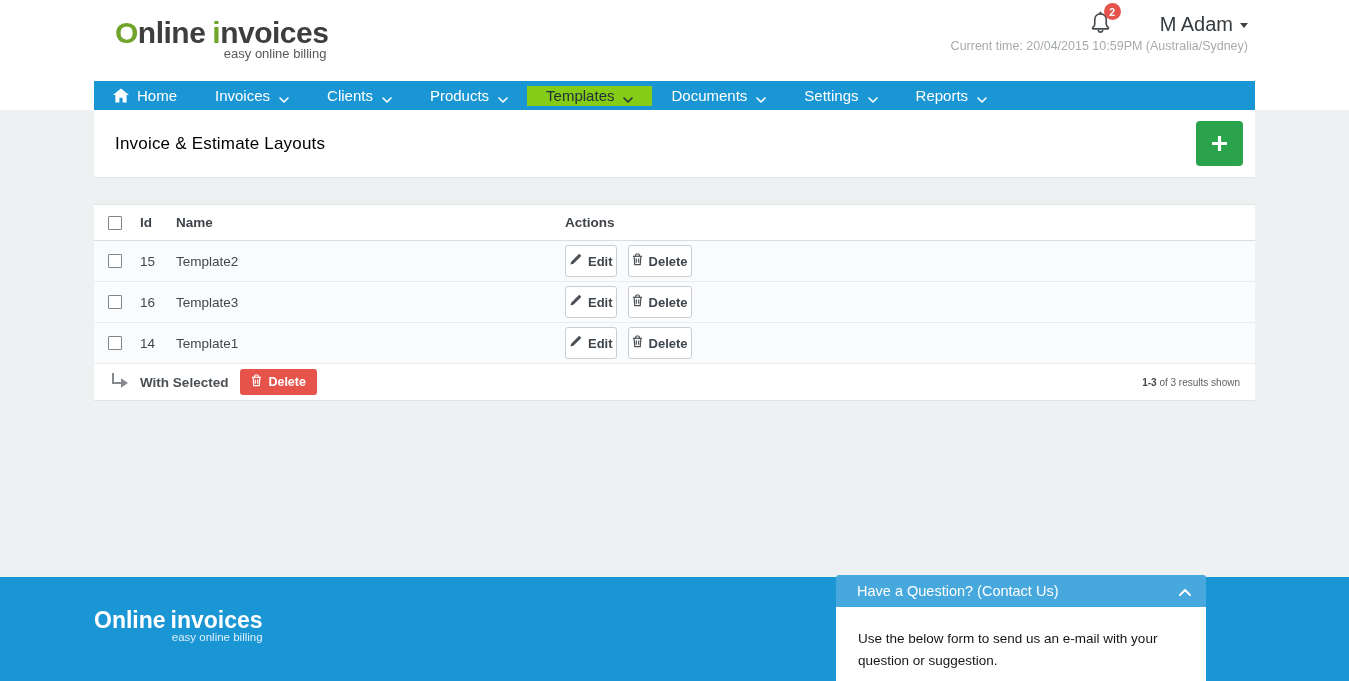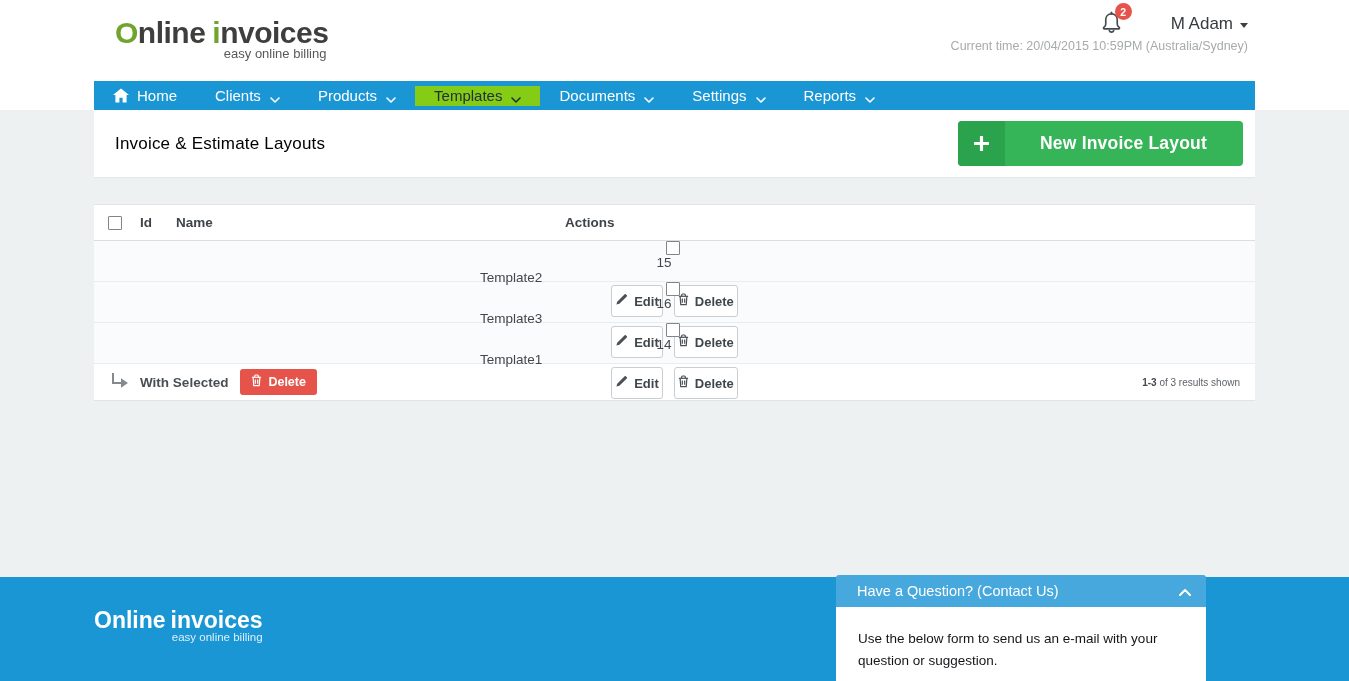--- a/index.html
+++ b/index.html
@@ -24,21 +24,21 @@
   .header-right { padding: 9px 7px 0 0; display: flex; flex-direction: column; align-items: flex-end; }
   .hr-top { display: flex; align-items: center; }
   .bell-wrap { position: relative; margin-right: 48px; cursor: pointer; }
   .badge {
     position: absolute; top: -6px; right: -9px;
     min-width: 17px; height: 17px; padding: 0 4px;
     background: #e5534b; color: #fff; border-radius: 50%;
     font-size: 10.5px; font-weight: bold;
     display: flex; align-items: center; justify-content: center;
   }
-  .user { font-size: 17px; color: #363b40; display: flex; align-items: center; gap: 7px; cursor: pointer; }
+  .user { font-size: 20px; color: #363b40; display: flex; align-items: center; gap: 7px; cursor: pointer; }
   .user-caret { width: 0; height: 0; border-left: 4.5px solid transparent; border-right: 4.5px solid transparent; border-top: 5px solid #3c4146; margin-top: 2px; }
   .time { font-size: 12.5px; color: #a7abae; }
 
   
   .nav { height: 29px; background: #1a96d5; display: flex; align-items: center; }
   .nav-item { display: flex; align-items: center; gap: 9px; padding: 0 19px; color: #ffffff; font-size: 15px; cursor: pointer; white-space: nowrap; }
   .nav-item.active { background: #84cc16; color: #243039; }
   .nav-item .home-icon { margin-right: -1px; display: none; }
   .nav-item .caret { margin-top: 3px; }
 
@@ -49,21 +49,21 @@
     border-bottom: 1px solid #e4e8ea;
   }
   .page-title { font-size: 17px; font-weight: 400; color: #000000; letter-spacing: 0.2px; }
   .new-btn { display: flex; align-items: stretch; background: #35b558; border: none; border-radius: 4px; overflow: hidden; height: 45px; padding: 0; cursor: pointer; font-family: inherit; }
   .new-btn .plus { width: 47px; background: #2ba24c; display: flex; align-items: center; justify-content: center; }
   .new-btn .lbl { color: #fff; font-size: 17.5px; font-weight: bold; display: flex; align-items: center; padding: 0 36px 0 35px; letter-spacing: 0.2px; }
 
   
   .table-card { background: #fff; margin-top: 26px; border-top: 1px solid #e0e4e7; border-bottom: 1px solid #e0e4e7; }
   .thead { display: flex; height: 36px; align-items: center; border-bottom: 1px solid #d9dee1; font-weight: bold; font-size: 13.5px; color: #3f444a; background: #fff; }
-  .trow { display: flex; height: 41px; align-items: center; background: #fafbfc; border-bottom: 1px solid #e9edef; font-size: 13.5px; color: #42474c; flex-direction: column; }
+  .trow { display: flex; height: 41px; align-items: center; background: #fafbfc; border-bottom: 1px solid #e9edef; font-size: 13.5px; color: #42474c; }
   .c-check { width: 46px; padding-left: 14px; display: flex; align-items: center; }
   .c-id { width: 36px; }
   .c-name { width: 389px; }
   .c-actions { flex: 1; display: flex; gap: 11px; align-items: center; }
   .checkbox { width: 14px; height: 14px; border: 1px solid #808589; background: #fff; display: inline-block; border-radius: 1px; cursor: pointer; }
   .btn-sm {
     display: inline-flex; align-items: center; gap: 6px;
     background: #fff; border: 1px solid #c9ced2; border-radius: 3px;
     height: 32px; padding: 0 3px; font-size: 13px; font-weight: bold;
     color: #3f464c; font-family: inherit; cursor: pointer;
@@ -133,20 +133,29 @@
   <div class="nav-item">
     <span class="home-icon" style="display: inline-flex;">
       <svg width="16" height="15" viewBox="0 0 16 15" fill="currentColor">
         <path d="M8 0.5 L16 7 H13.6 V14.5 H9.6 V9.8 H6.4 V14.5 H2.4 V7 H0 Z"></path>
       </svg>
     </span>
     <span class="nav-label">Home</span>
 
   </div>
 
+  <div class="nav-item">
+
+    <span class="nav-label">Invoices</span>
+    <span class="caret">
+      <svg width="10" height="6" viewBox="0 0 10 6" fill="none" stroke="currentColor" stroke-width="1.6" stroke-linecap="round" stroke-linejoin="round">
+              <path d="M1 1 L5 5 L9 1"></path>
+            </svg>
+    </span>
+  </div>
 
 
   <div class="nav-item">
 
     <span class="nav-label">Clients</span>
     <span class="caret">
       <svg width="10" height="6" viewBox="0 0 10 6" fill="none" stroke="currentColor" stroke-width="1.6" stroke-linecap="round" stroke-linejoin="round">
               <path d="M1 1 L5 5 L9 1"></path>
             </svg>
     </span>
@@ -207,21 +216,20 @@
 
 <div class="container">
   <div class="title-bar">
     <h1 class="page-title">Invoice &amp; Estimate Layouts</h1>
     <button class="new-btn">
       <span class="plus">
         <svg width="15" height="15" viewBox="0 0 15 15">
             <path d="M7.5 1 V14 M1 7.5 H14" stroke="#ffffff" stroke-width="3.2" stroke-linecap="round"></path>
           </svg>
       </span>
-      <span class="lbl">New Invoice Layout</span>
     </button>
   </div>
 
   <div class="table-card">
     <div class="thead">
       <div class="c-check">
           <span class="checkbox"></span>
         </div>
       <div class="c-id">Id</div>
       <div class="c-name">Name</div>

